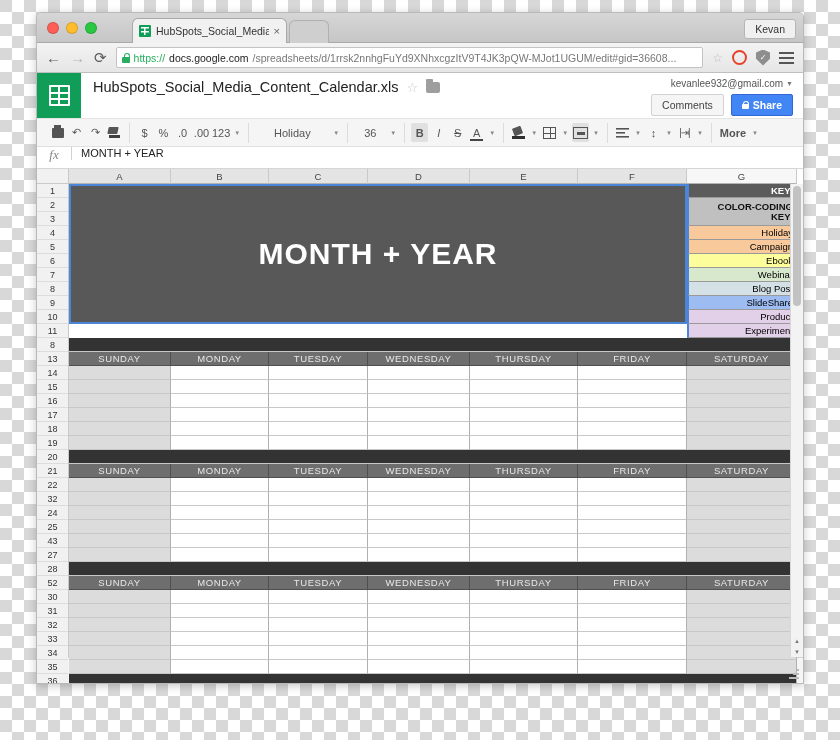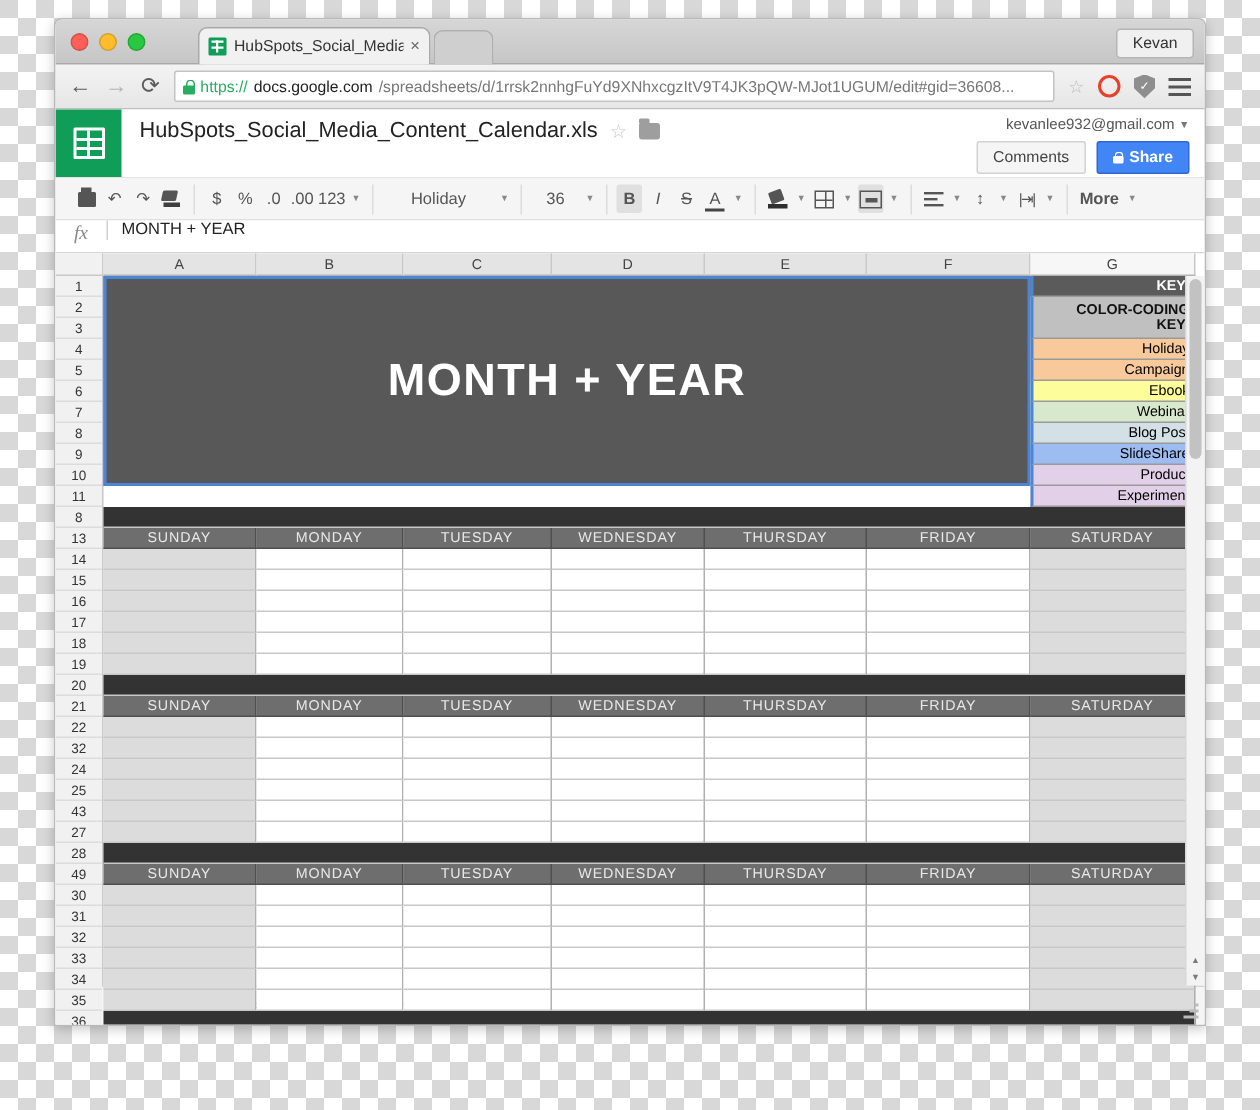--- a/index.html
+++ b/index.html
@@ -405,21 +405,21 @@
             <div class="rh" style="height: 14px;">19</div>
             <div class="rh" style="height: 14px;">20</div>
             <div class="rh" style="height: 14px;">21</div>
             <div class="rh" style="height: 14px;">22</div>
             <div class="rh" style="height: 14px;">32</div>
             <div class="rh" style="height: 14px;">24</div>
             <div class="rh" style="height: 14px;">25</div>
             <div class="rh" style="height: 14px;">43</div>
             <div class="rh" style="height: 14px;">27</div>
             <div class="rh" style="height: 14px;">28</div>
-            <div class="rh" style="height: 14px;">49</div>
+            <div class="rh" style="height: 14px;">52</div>
             <div class="rh" style="height: 14px;">30</div>
             <div class="rh" style="height: 14px;">31</div>
             <div class="rh" style="height: 14px;">32</div>
             <div class="rh" style="height: 14px;">33</div>
             <div class="rh" style="height: 14px;">34</div>
             <div class="rh" style="height: 14px;">35</div>
             <div class="rh" style="height: 14px;">36</div>
           </div>
         <div class="cells" id="cells">
             <div class="tr">

